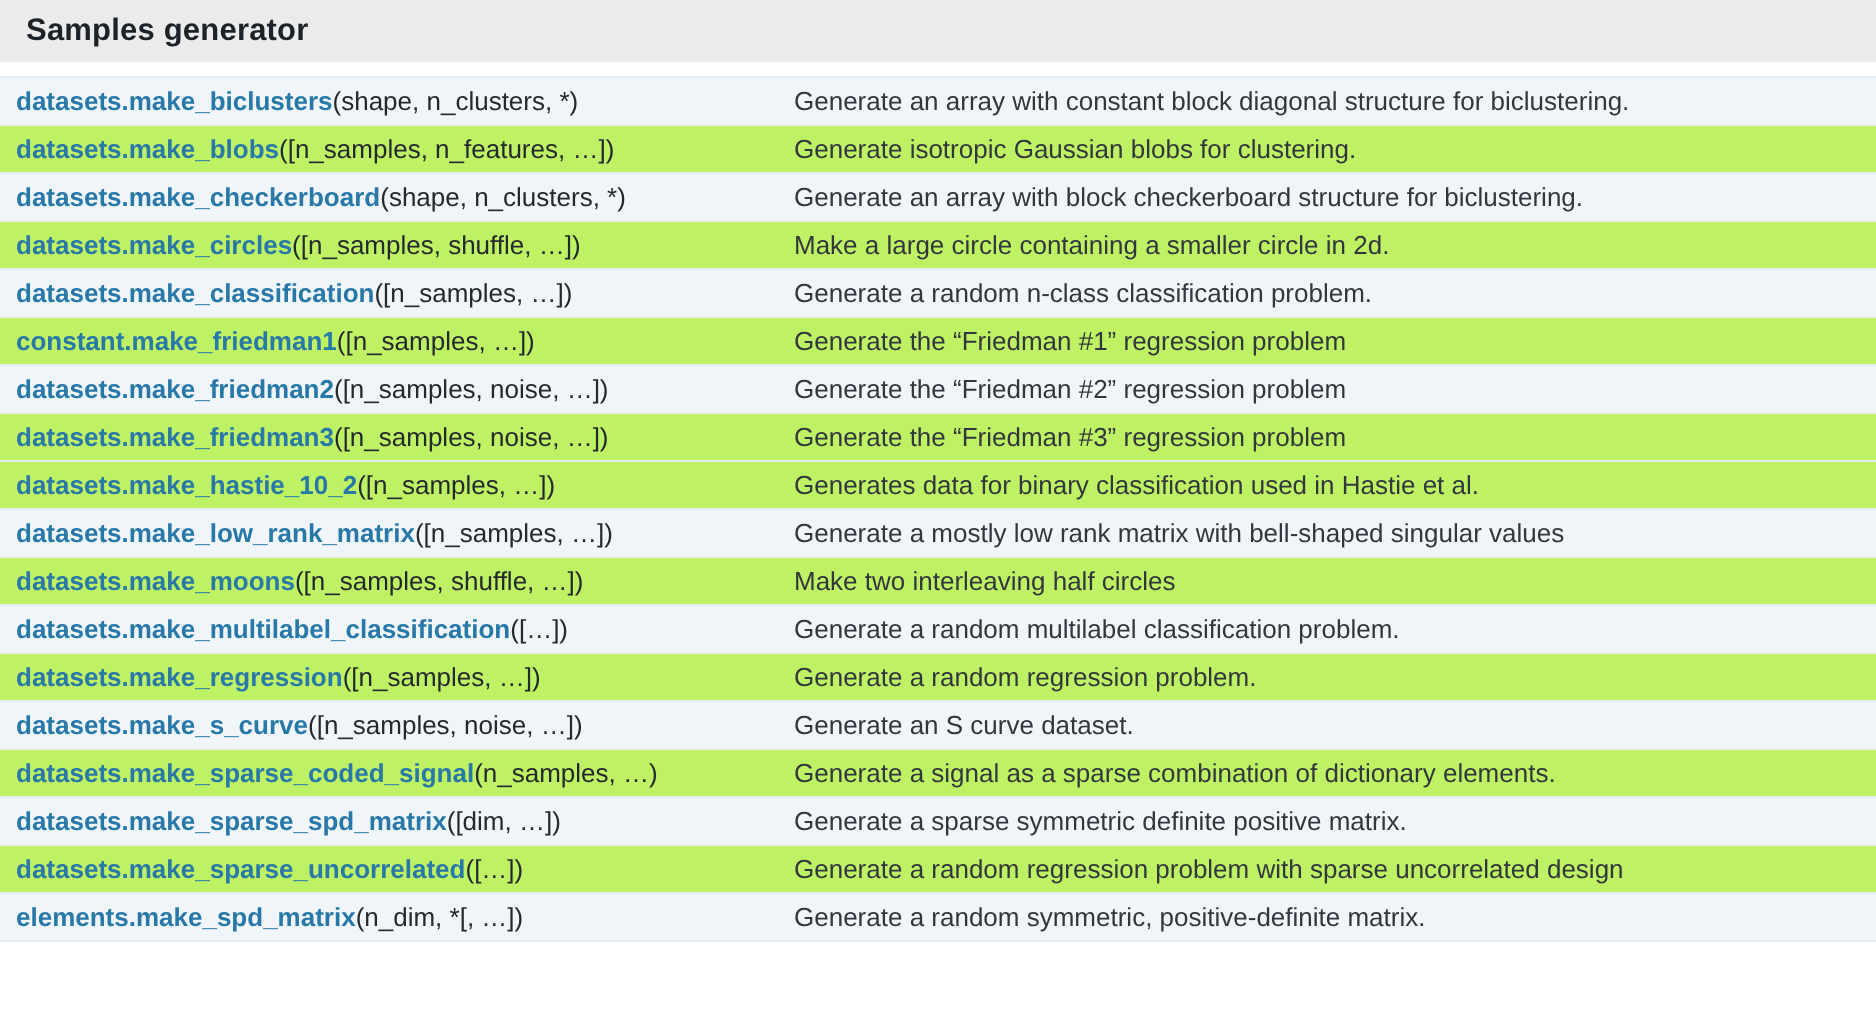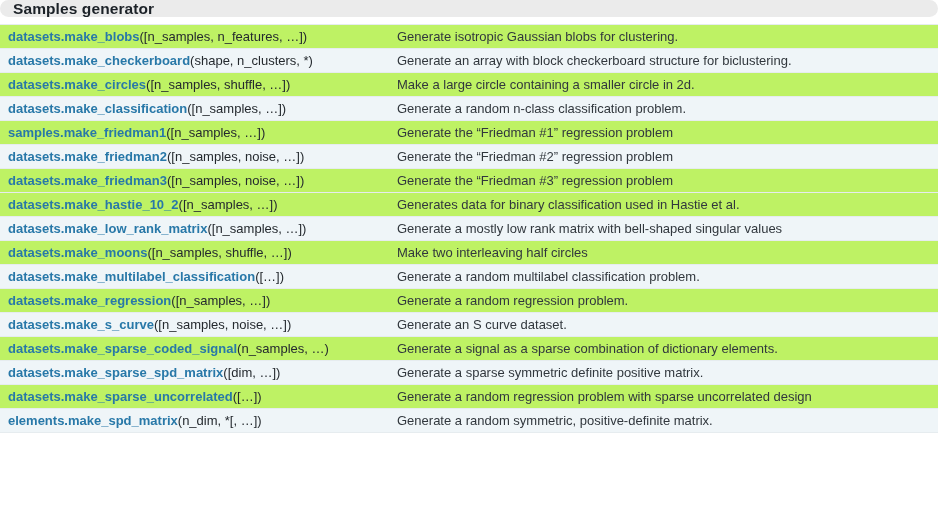--- a/index.html
+++ b/index.html
@@ -18,22 +18,22 @@
   }
 
   .page {
     width: 938px;
     position: relative;
   }
 
   
   .section-header {
     background: #ebebeb;
-    border-radius: 12px;
-    height: 17px;
+    border-radius: 0;
+    height: 31px;
     margin: 0 0 0 0;
     display: flex;
     align-items: center;
     padding: 0 0 0 13px;
     box-sizing: border-box;
   }
   .section-header .title {
     font-size: 15.5px;
     font-weight: bold;
     color: #1c2228;
@@ -101,38 +101,42 @@
   <div class="section-header">
     <span class="title">Samples generator</span>
   </div>
 
   <table class="api-table">
     <colgroup>
       <col class="c-sig">
       <col class="c-desc">
     </colgroup>
     <tbody>
+        <tr class="shaded">
+          <td class="sig-cell"><a class="fn-link" href="#">datasets.make_biclusters</a><span class="fn-args">(shape, n_clusters, *)</span></td>
+          <td class="desc-cell">Generate an array with constant block diagonal structure for biclustering.</td>
+        </tr>
         <tr class="plain">
           <td class="sig-cell"><a class="fn-link" href="#">datasets.make_blobs</a><span class="fn-args">([n_samples, n_features, …])</span></td>
           <td class="desc-cell">Generate isotropic Gaussian blobs for clustering.</td>
         </tr>
         <tr class="shaded">
           <td class="sig-cell"><a class="fn-link" href="#">datasets.make_checkerboard</a><span class="fn-args">(shape, n_clusters, *)</span></td>
           <td class="desc-cell">Generate an array with block checkerboard structure for biclustering.</td>
         </tr>
         <tr class="plain">
           <td class="sig-cell"><a class="fn-link" href="#">datasets.make_circles</a><span class="fn-args">([n_samples, shuffle, …])</span></td>
           <td class="desc-cell">Make a large circle containing a smaller circle in 2d.</td>
         </tr>
         <tr class="shaded">
           <td class="sig-cell"><a class="fn-link" href="#">datasets.make_classification</a><span class="fn-args">([n_samples, …])</span></td>
           <td class="desc-cell">Generate a random n-class classification problem.</td>
         </tr>
         <tr class="plain">
-          <td class="sig-cell"><a class="fn-link" href="#">samples.make_friedman1</a><span class="fn-args">([n_samples, …])</span></td>
+          <td class="sig-cell"><a class="fn-link" href="#">constant.make_friedman1</a><span class="fn-args">([n_samples, …])</span></td>
           <td class="desc-cell">Generate the  “Friedman #1”  regression problem</td>
         </tr>
         <tr class="shaded">
           <td class="sig-cell"><a class="fn-link" href="#">datasets.make_friedman2</a><span class="fn-args">([n_samples, noise, …])</span></td>
           <td class="desc-cell">Generate the  “Friedman #2”  regression problem</td>
         </tr>
         <tr class="plain">
           <td class="sig-cell"><a class="fn-link" href="#">datasets.make_friedman3</a><span class="fn-args">([n_samples, noise, …])</span></td>
           <td class="desc-cell">Generate the  “Friedman #3”  regression problem</td>
         </tr>

